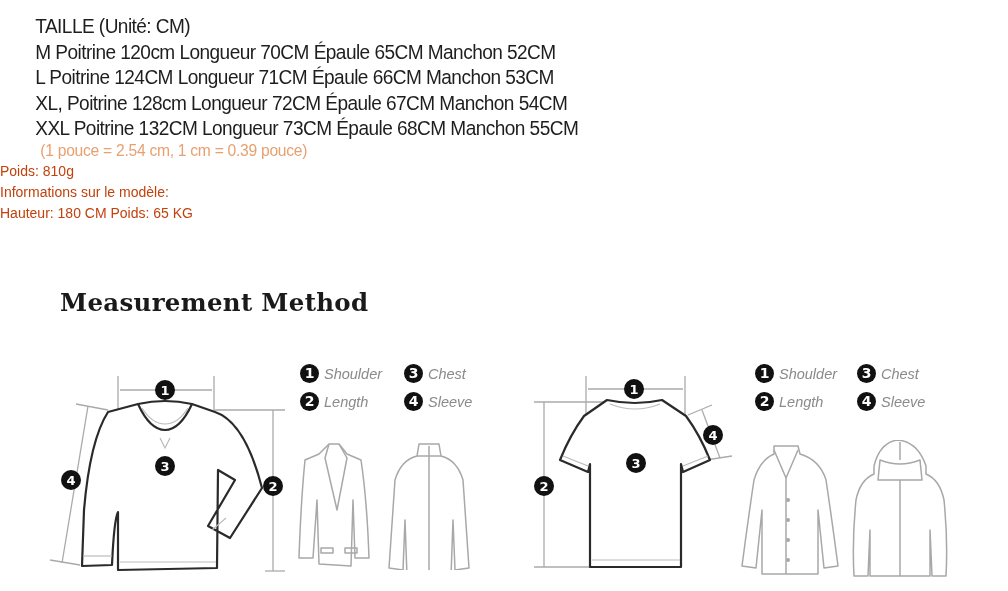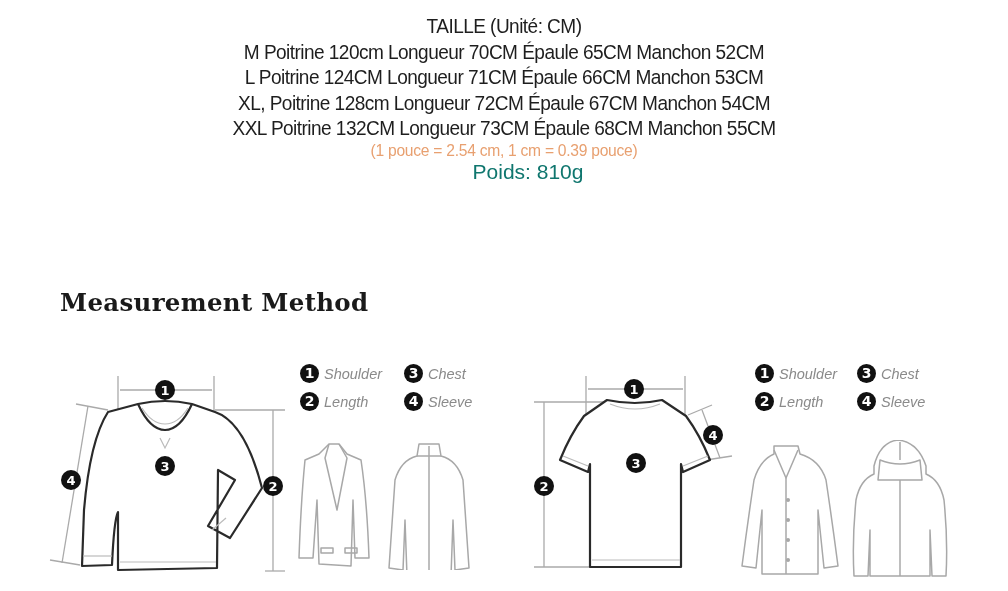--- a/index.html
+++ b/index.html
@@ -1,38 +1,40 @@
 <!DOCTYPE html>
 <html><head>
   <meta charset="utf-8">
   <style>
     html, body { margin: 0; padding: 0; background: #ffffff; }
     body { width: 1008px; height: 591px; position: relative; overflow: hidden; font-family: "Liberation Sans", sans-serif; color: #222222; }
-    .size-block { position: absolute; left: 0; top: 13px; width: 1008px; text-align: center; }
+    .size-block { position: absolute; left: 0; top: 13px; width: 1008px; }
     .line-big { font-size: 20.5px; line-height: 25.5px; letter-spacing: -0.6px; color: #1e1e1e; white-space: nowrap; transform: scaleX(0.93); transform-origin: center; }
     .line-note { font-size: 17px; line-height: 20px; color: #e8a070; letter-spacing: -0.3px; transform: scaleX(0.92); }
-    .line-small { font-size: 21px; line-height: 21px; color: #0f766e; padding-left: 48px; }
+    .line-small { font-size: 14px; line-height: 21px; color: #c2410c; }
     .method-title { position: absolute; left: 60px; top: 288px; font-family: "DejaVu Serif", "Liberation Serif", serif; font-weight: bold; font-size: 24px; letter-spacing: 0.3px; color: #1a1a1a; transform: scaleX(1.02); transform-origin: left; }
     .diagram { position: absolute; }
     .legend { position: absolute; font-family: "Liberation Sans", sans-serif; font-style: italic; font-size: 14.5px; color: #8a8a8a; }
     .legend-item { position: absolute; display: flex; align-items: center; white-space: nowrap; }
     .badge { width: 19px; height: 19px; border-radius: 50%; background: #111; color: #fff; font-style: normal; font-weight: bold; font-size: 14px; line-height: 19px; text-align: center; margin-right: 5px; font-family: "DejaVu Sans", sans-serif; }
     svg text { font-family: "DejaVu Sans", sans-serif; font-weight: bold; }
   </style>
 </head>
 <body>
 
 <div class="size-block">
   <div class="line-big">TAILLE (Unité: CM)</div>
   <div class="line-big">M Poitrine 120cm Longueur 70CM Épaule 65CM Manchon 52CM</div>
   <div class="line-big">L Poitrine 124CM Longueur 71CM Épaule 66CM Manchon 53CM</div>
   <div class="line-big">XL, Poitrine 128cm Longueur 72CM Épaule 67CM Manchon 54CM</div>
   <div class="line-big">XXL Poitrine 132CM Longueur 73CM Épaule 68CM Manchon 55CM</div>
   <div class="line-note">(1 pouce = 2.54 cm, 1 cm = 0.39 pouce)</div>
   <div class="line-small">Poids: 810g</div>
+  <div class="line-small">Informations sur le modèle:</div>
+  <div class="line-small">Hauteur: 180 CM Poids: 65 KG</div>
 </div>
 
 <div class="method-title">Measurement  Method</div>
 
 <svg class="diagram" style="left:40px; top:360px;" width="260" height="231" viewBox="0 0 260 231">
   <g stroke="#aaaaaa" stroke-width="1.3" fill="none">
 
     <line x1="78" y1="16" x2="78" y2="62"></line>
     <line x1="174" y1="16" x2="174" y2="62"></line>
     <line x1="80" y1="30" x2="172" y2="30"></line>

